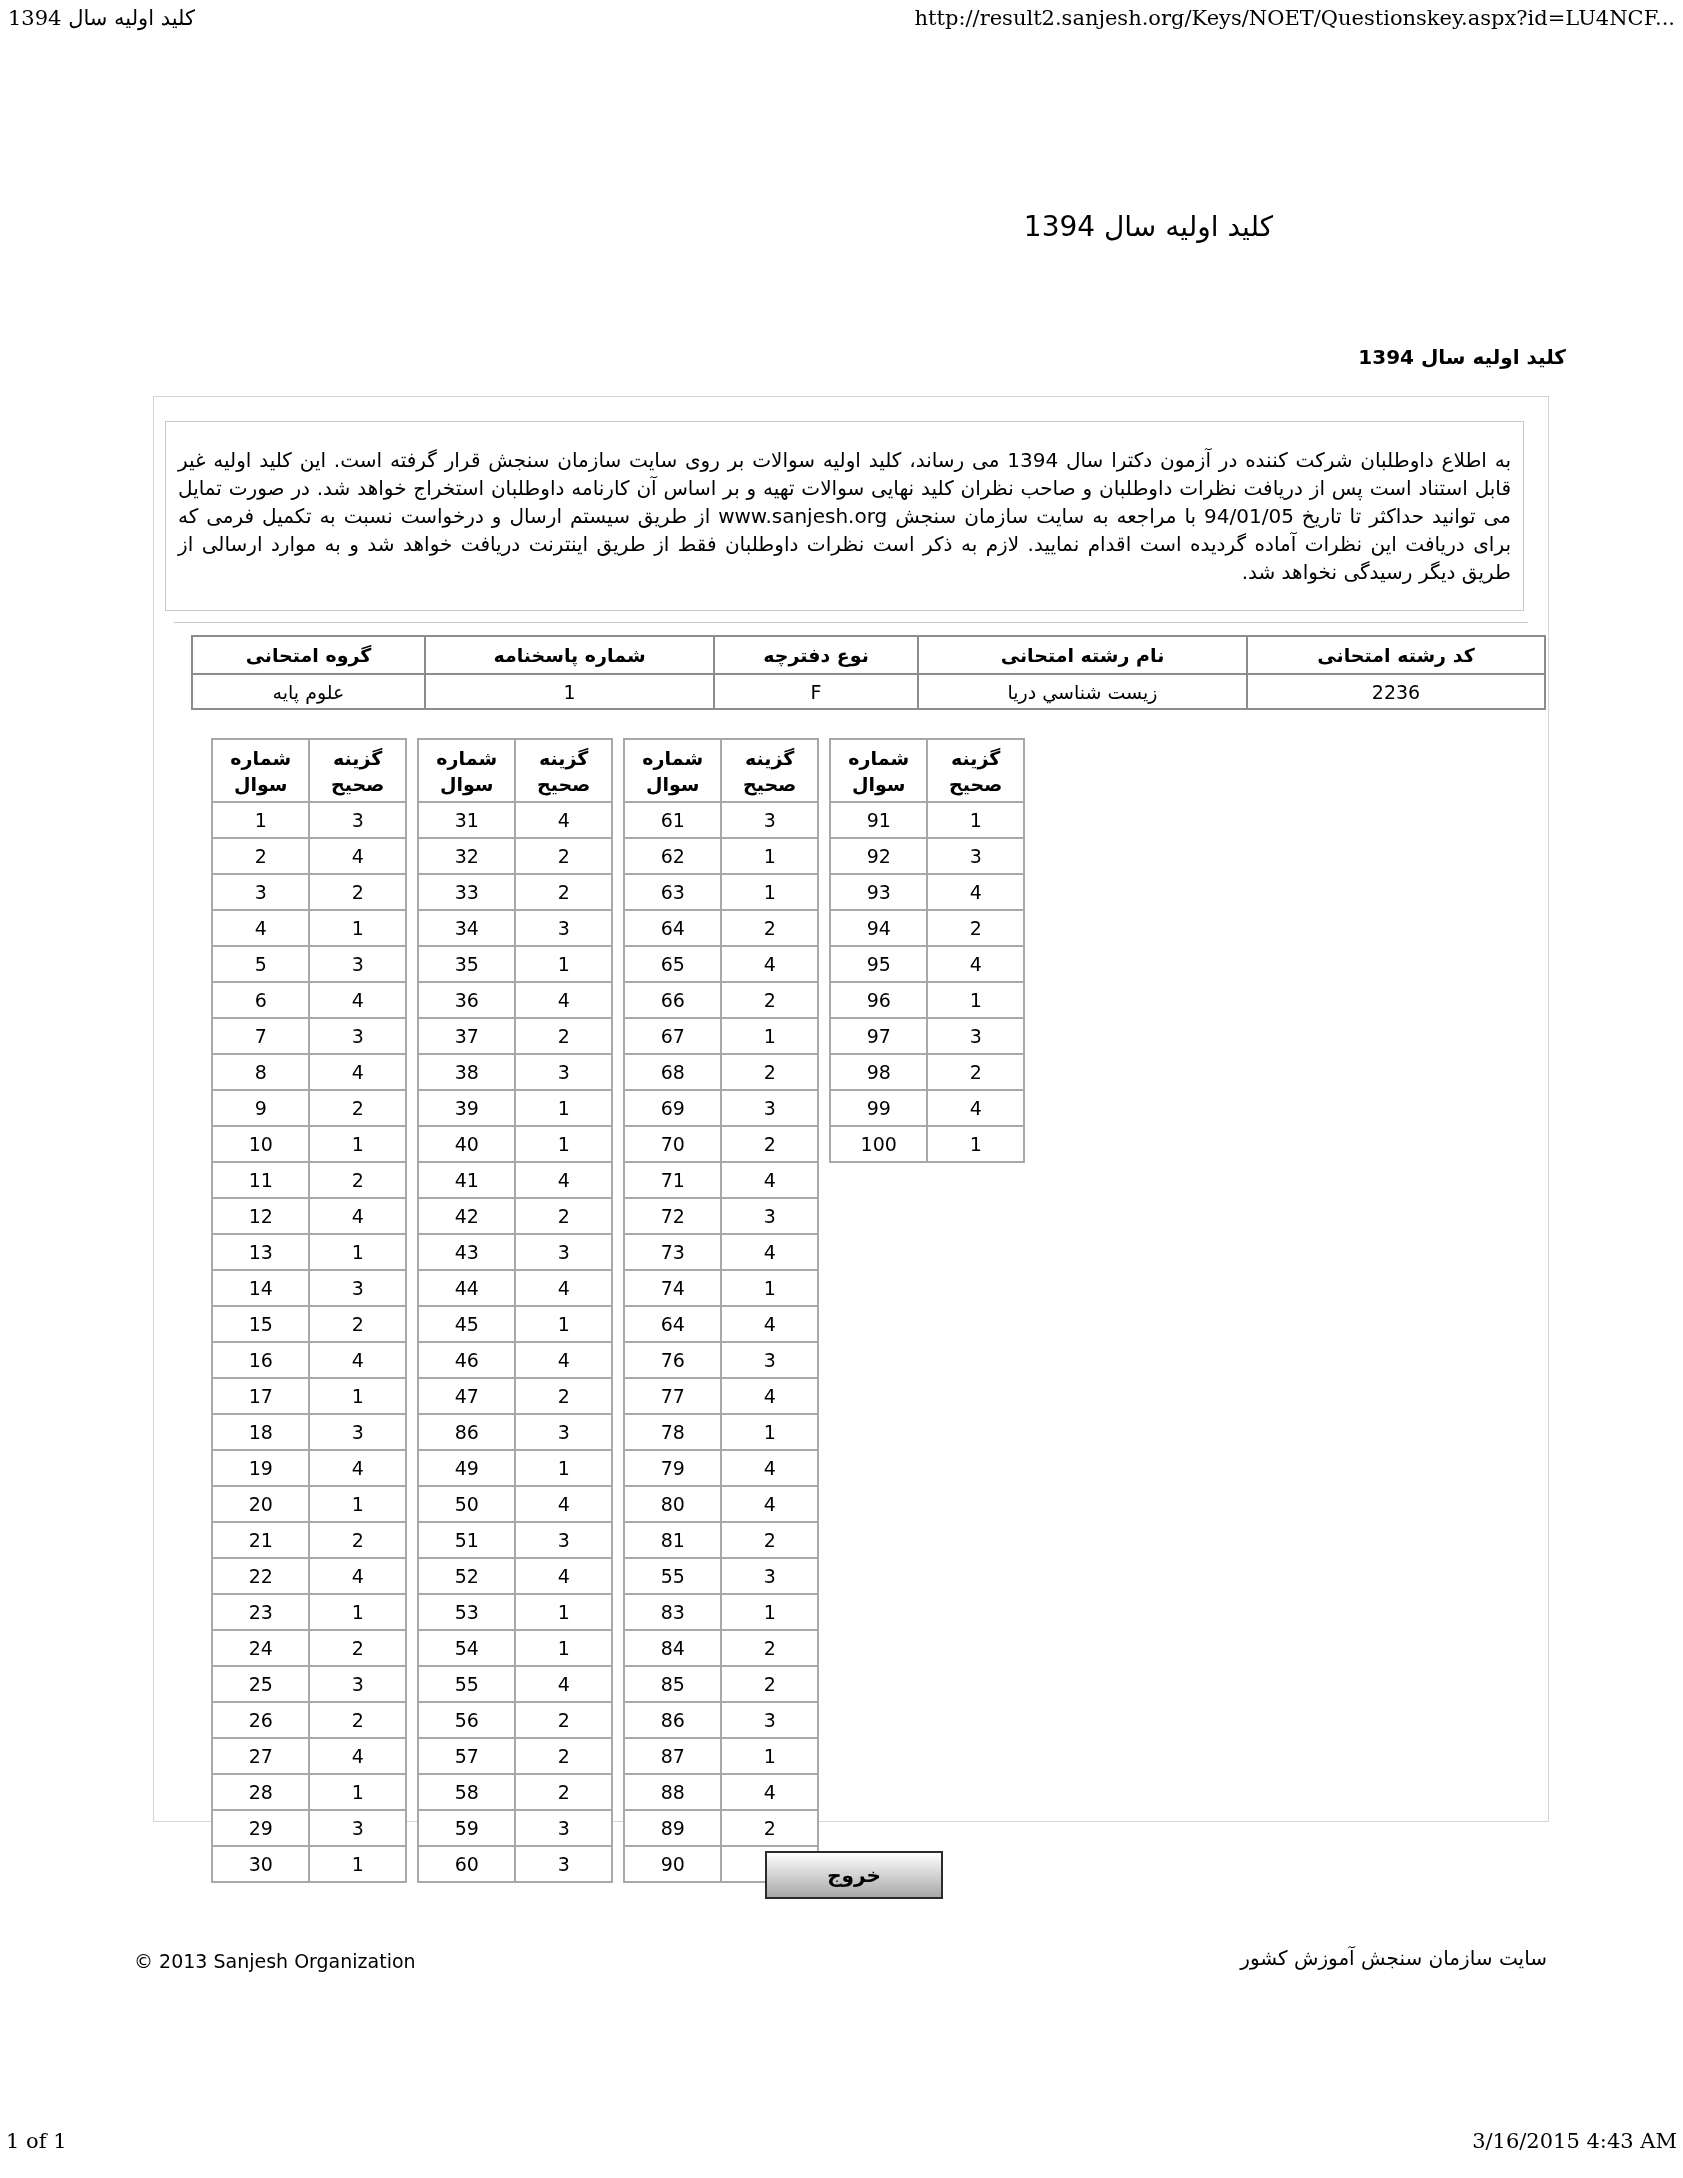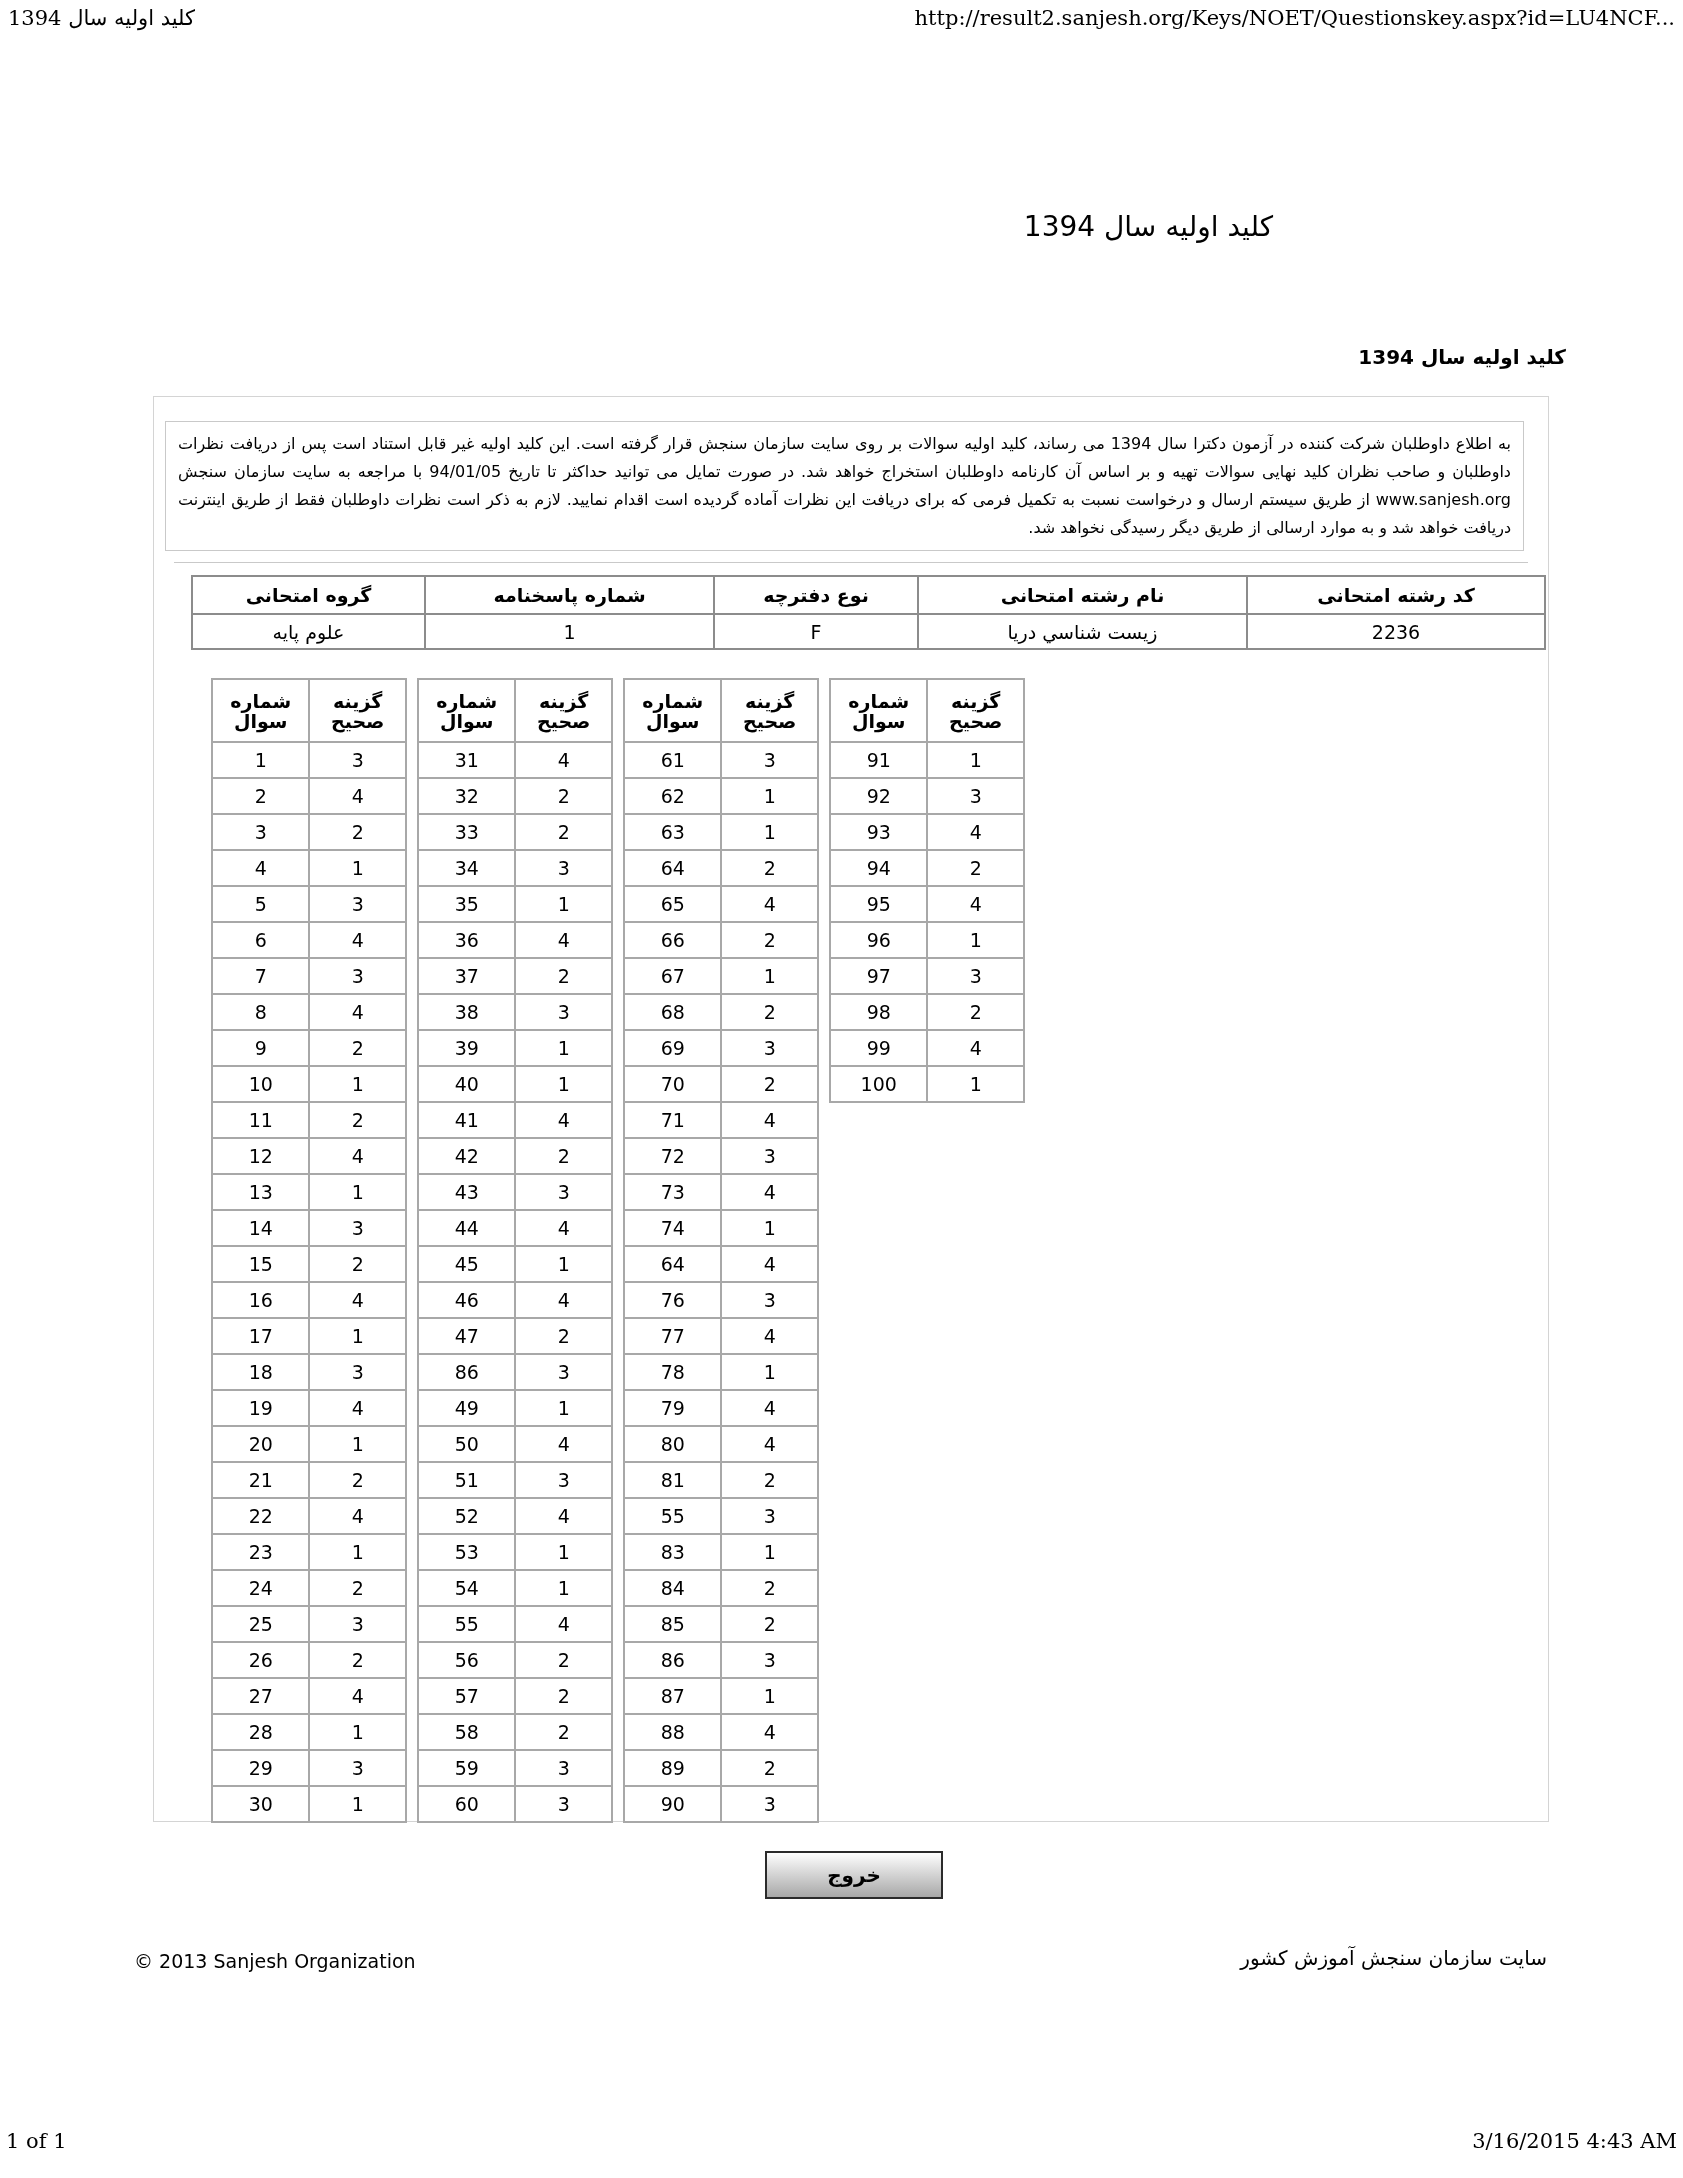--- a/index.html
+++ b/index.html
@@ -19,41 +19,41 @@
 
   .page-title { position:absolute; top:210px; left:792px; width:713px;
     text-align:center; font-size:28px; direction:rtl; }
   .page-subtitle { position:absolute; top:345px; right:117px;
     font-size:20px; font-weight:bold; direction:rtl; }
 
   .content-panel { position:absolute; left:153px; top:396px;
     width:1394px; height:1424px; border:1px solid #d4d4d4; background:#fff; }
 
   .notice-box { margin:24px 24px 0 11px; border:1px solid #c9c9c9;
-    padding:8px 12px; direction:rtl; text-align:justify;
-    font-size:16px; line-height:28px; }
+    padding:24px 12px; direction:rtl; text-align:justify;
+    font-size:20px; line-height:28px; }
 
   .keys-wrap { margin:11px 20px 0 20px; border-top:1px solid #c9c9c9; }
 
   .info-table { margin:12px 10px 0 17px; width:1333px;
     border-collapse:collapse; direction:rtl; table-layout:fixed; }
   .info-table th, .info-table td { border:2px solid #8c8c8c; text-align:center;
     font-size:19px; overflow:hidden; }
   .info-table th { height:34px; font-weight:bold;border-radius:17px; }
   .info-table td { height:31px; font-weight:normal; }
   .info-table th:nth-child(1){ width:294px; }
   .info-table th:nth-child(2){ width:325px; }
   .info-table th:nth-child(3){ width:200px; }
   .info-table th:nth-child(4){ width:285px; }
   .info-table th:nth-child(5){ width:229px; }
 
   .answers-row { display:flex; gap:10px; margin:28px 0 0 37px; align-items:flex-start; }
   .key-table { border-collapse:collapse; width:196px; direction:ltr; background:#fff; }
   .key-table th, .key-table td { border:2px solid #a8a8a8; text-align:center; font-size:19px; }
-  .key-table th { font-weight:bold; height:59px; line-height:20px; direction:rtl; width:98px;margin-left:17px; }
+  .key-table th { font-weight:bold; height:59px; line-height:26px; direction:rtl; width:98px;margin-left:17px; }
   .key-table td { height:32px; }
 
   .exit-button { position:absolute; left:765px; top:1851px; width:178px; height:48px;
     background:linear-gradient(to bottom,#fefefe 0%,#d7d7d7 45%,#a8a8a8 100%);
     border:2px solid #2b2b2b; font-size:20px; font-weight:bold;
     font-family:inherit; direction:rtl; cursor:pointer; }
 
   .footer-left  { position:absolute; left:134px;  top:1950px; font-size:19px; }
   .footer-right { position:absolute; right:136px; top:1946px; font-size:20px; direction:rtl; }
 </style>

